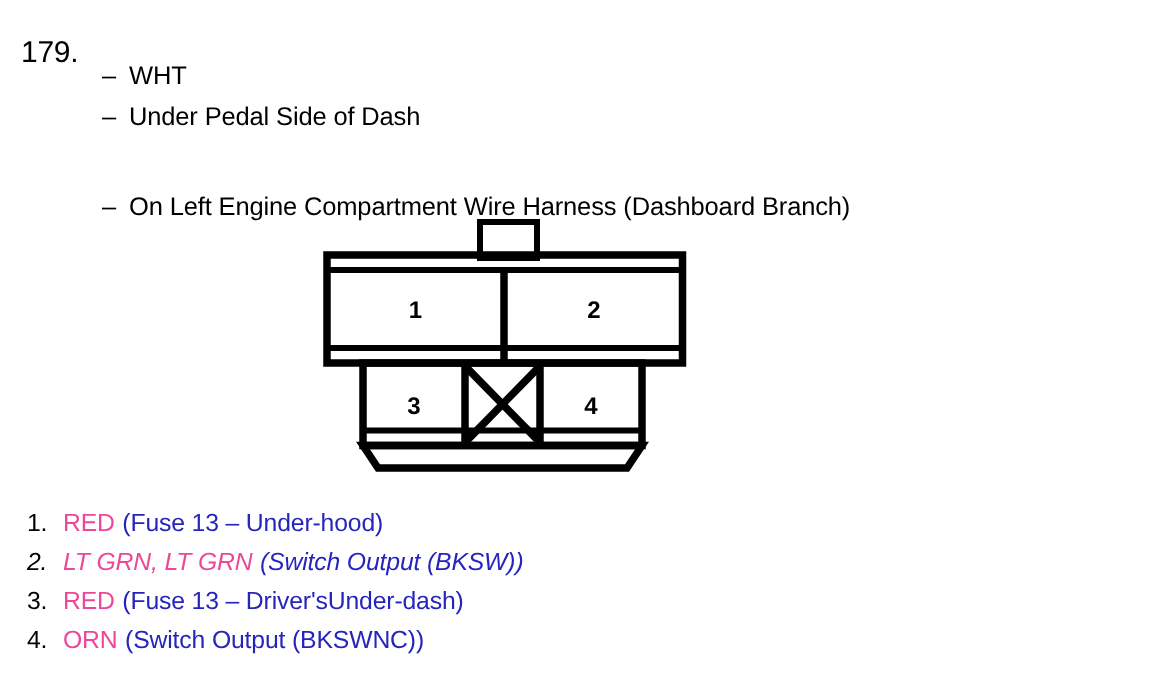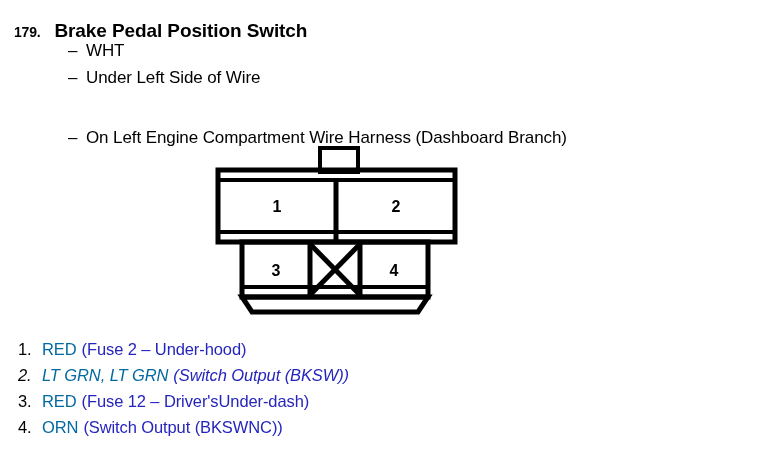--- a/index.html
+++ b/index.html
@@ -25,22 +25,22 @@
   }
   #title-row {
     position: absolute;
     left: 14px;
     top: 8px;
     display: flex;
     align-items: baseline;
     white-space: nowrap;
   }
   #title-number {
-    font-size: 14px;
-    font-weight: bold;
+    font-size: 20px;
+    font-weight: normal;
     letter-spacing: -0.2px;
     margin-top: 16px;
   }
   #title-text {
     font-size: 19px;
     font-weight: bold;
     margin-left: 14px;
     letter-spacing: -0.1px;
   }
 
@@ -97,43 +97,42 @@
   #legend-1 { top: 30px; font-style: italic; }
   #legend-2 { top: 56px; }
   #legend-3 { top: 82px; }
 
   .legend-index {
     display: inline-block;
     width: 24px;
     color: #000000;
   }
   .legend-wire {
-    color: #0369a1;
+    color: #ec4899;
   }
   .legend-desc {
     color: #2525bd;
     margin-left: 5px;
   }
 </style>
 </head>
 <body>
 
 <div id="header-block">
 
   <div id="title-row">
     <span id="title-number">179.</span>
-    <span id="title-text">Brake Pedal Position Switch</span>
   </div>
 
   <div class="detail-line" id="detail-0">
     <span class="detail-dash">–</span><span>WHT</span>
   </div>
 
   <div class="detail-line" id="detail-1">
-    <span class="detail-dash">–</span><span>Under Left Side of Wire</span>
+    <span class="detail-dash">–</span><span>Under Pedal Side of Dash</span>
   </div>
 
   <div class="detail-line" id="detail-2">
     <span class="detail-dash">–</span><span>On Left Engine Compartment Wire Harness (Dashboard Branch)</span>
   </div>
 
 </div>
 
 <div id="connector-diagram">
   <svg id="connector-svg" width="260" height="180" viewBox="0 0 260 180">
@@ -169,28 +168,28 @@
     <text class="pin-label" x="77" y="72">1</text>
     <text class="pin-label" x="196" y="72">2</text>
     <text class="pin-label" x="76" y="136">3</text>
     <text class="pin-label" x="194" y="136">4</text>
   </svg>
 </div>
 
 <div id="pin-legend">
 
   <div class="legend-row" id="legend-0">
-    <span class="legend-index">1.</span><span class="legend-wire">RED</span><span class="legend-desc">(Fuse 2 – Under-hood)</span>
+    <span class="legend-index">1.</span><span class="legend-wire">RED</span><span class="legend-desc">(Fuse 13 – Under-hood)</span>
   </div>
 
   <div class="legend-row" id="legend-1">
     <span class="legend-index">2.</span><span class="legend-wire">LT GRN, LT GRN</span><span class="legend-desc">(Switch Output (BKSW))</span>
   </div>
 
   <div class="legend-row" id="legend-2">
-    <span class="legend-index">3.</span><span class="legend-wire">RED</span><span class="legend-desc">(Fuse 12 – Driver'sUnder-dash)</span>
+    <span class="legend-index">3.</span><span class="legend-wire">RED</span><span class="legend-desc">(Fuse 13 – Driver'sUnder-dash)</span>
   </div>
 
   <div class="legend-row" id="legend-3">
     <span class="legend-index">4.</span><span class="legend-wire">ORN</span><span class="legend-desc">(Switch Output (BKSWNC))</span>
   </div>
 
 </div>
 
 </body></html>

